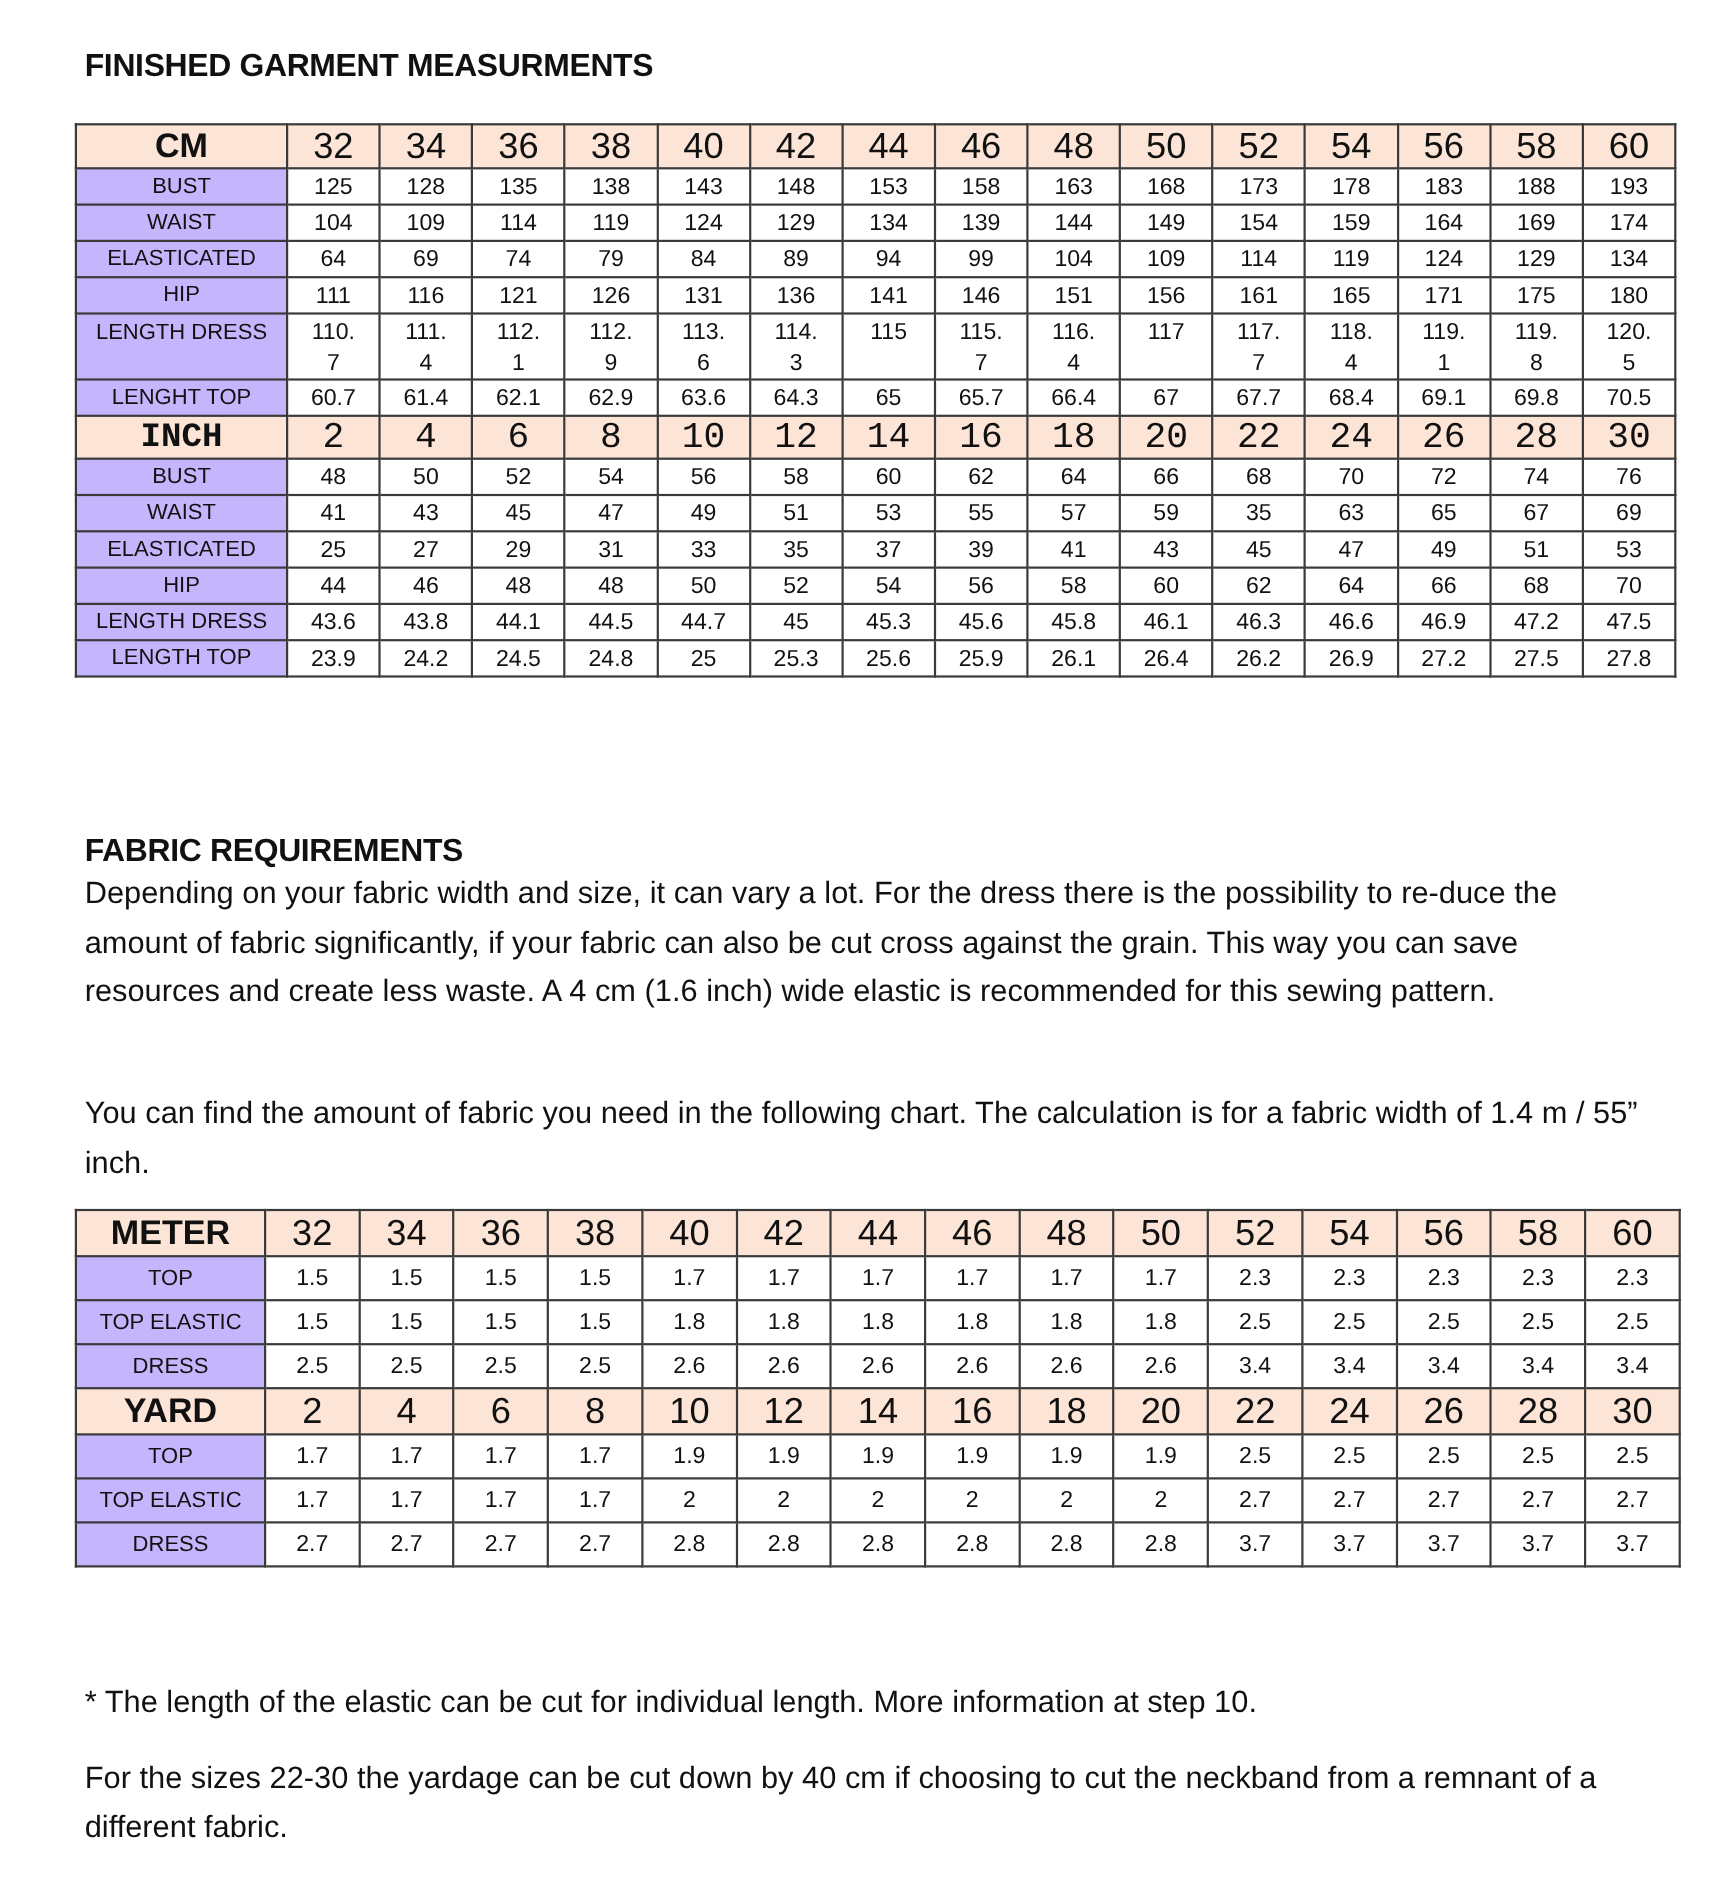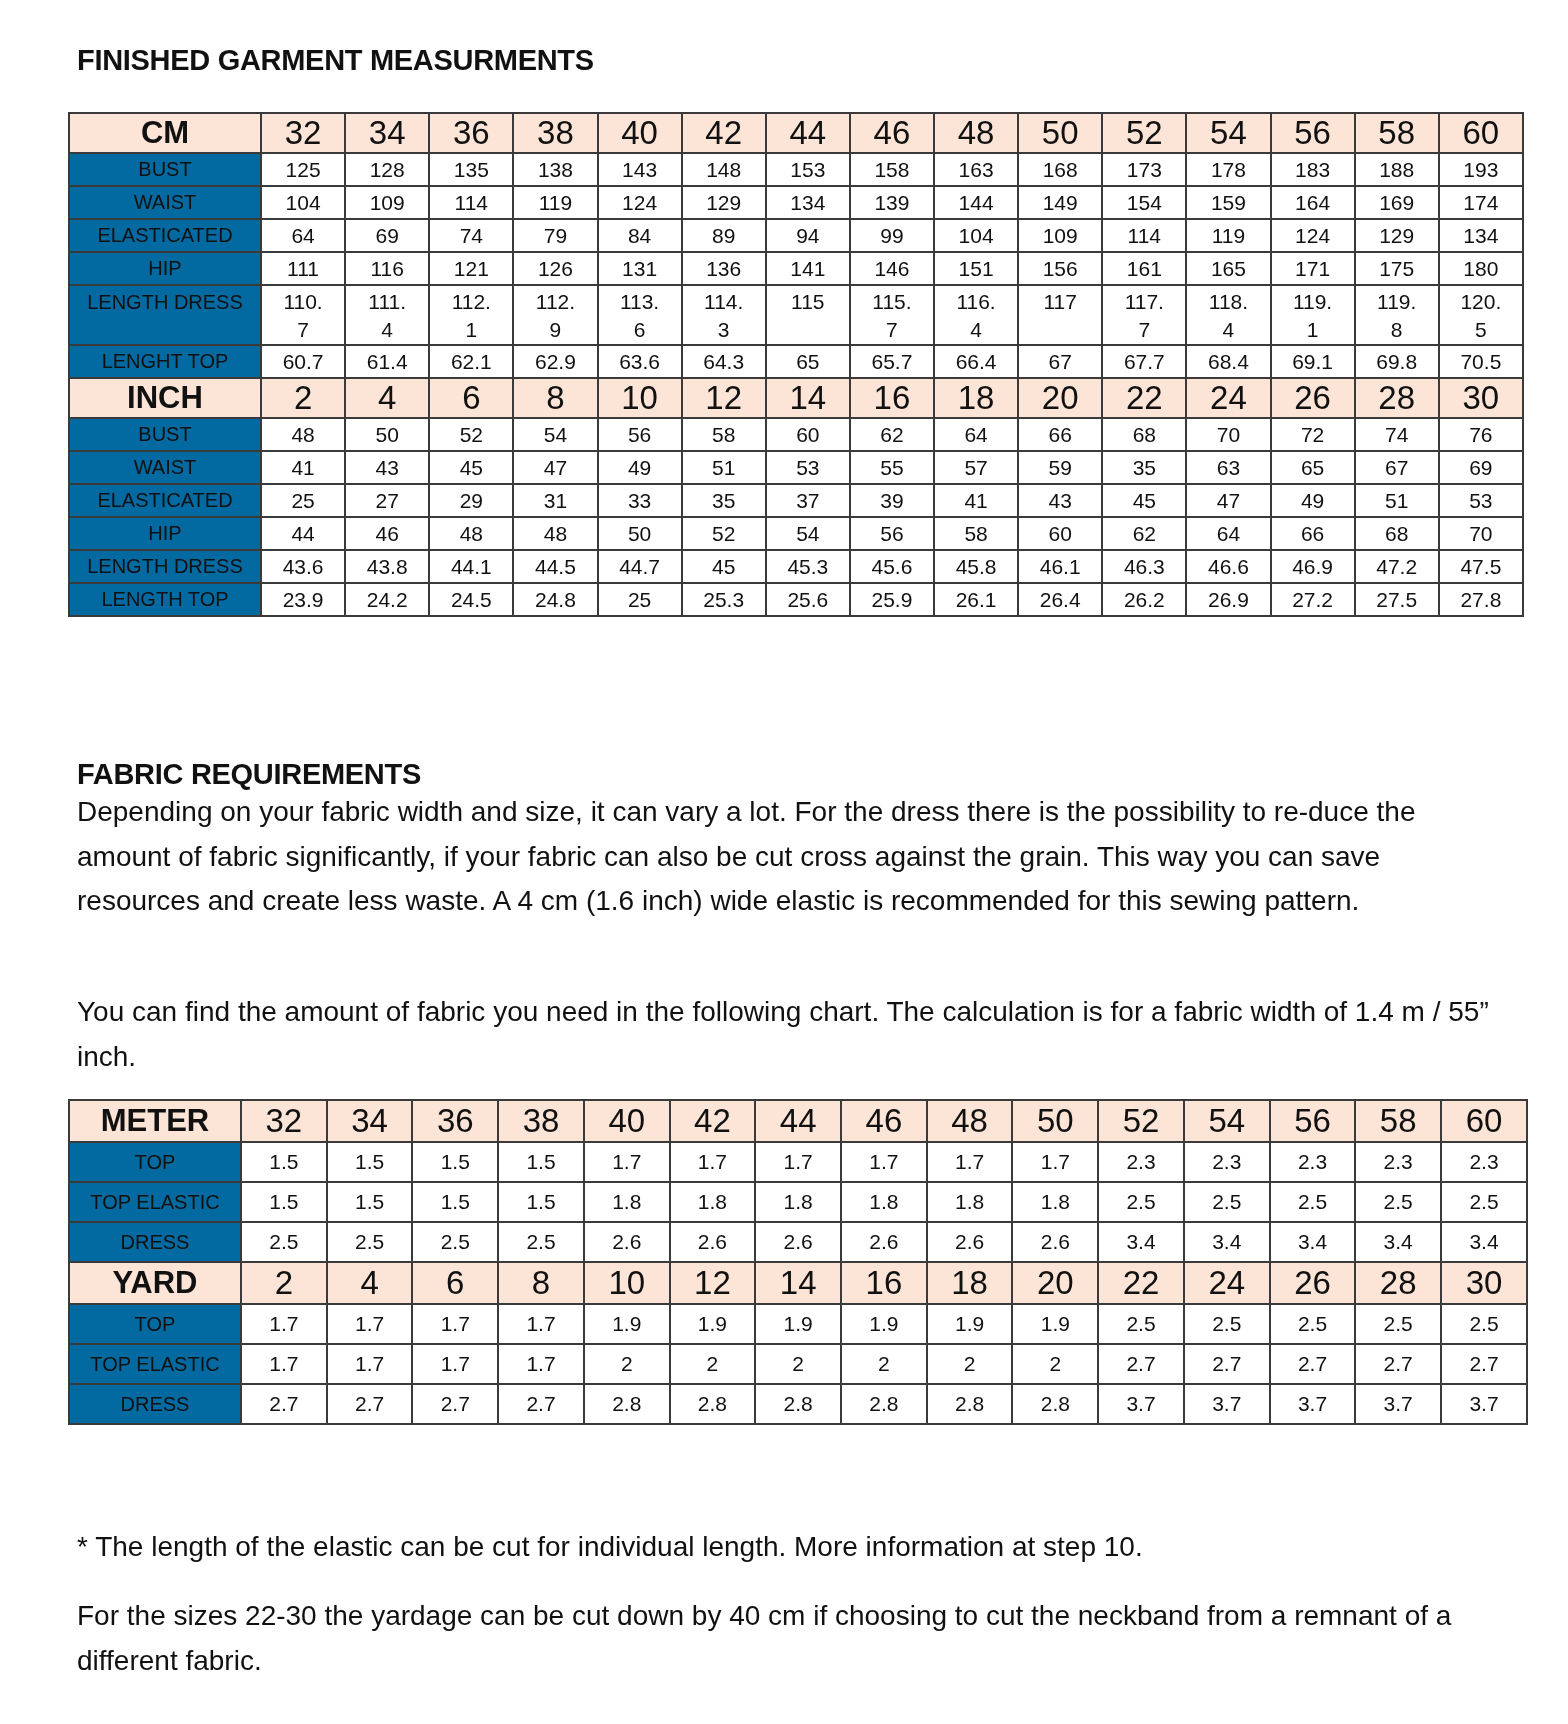--- a/index.html
+++ b/index.html
@@ -2,21 +2,21 @@
 <html><head>
 <meta charset="utf-8">
 <style>
   html, body { margin: 0; padding: 0; background: #ffffff; }
   body { width: 1568px; height: 1724px; position: relative; overflow: hidden;
          font-family: "Liberation Sans", "DejaVu Sans", sans-serif; color: #111; }
   .h1 { position: absolute; left: 77px; font-weight: bold; font-size: 29px; letter-spacing: -0.3px; }
   .para { position: absolute; left: 77px; width: 1420px; font-size: 28px; line-height: 44.5px; }
   table.grid { position: absolute; border-collapse: collapse; table-layout: fixed; margin-left: 12px; }
   table.grid td { border: 2px solid #3a3a3a; text-align: center; padding: 0; font-size: 21px; color: #111; }
-  table.grid td.lbl { background: #0369a1; font-size: 20px; }
+  table.grid td.lbl { background: #c4b5fd; font-size: 20px; }
   table.grid tr.hdr td { background: #fce4d6; font-size: 33px; }
   table.grid tr.hdr td.lbl { font-weight: bold; font-size: 31px; }
   table.grid td.wrap { line-height: 28px; vertical-align: top; padding-top: 2px; }
   #garment-table { left: 56px; top: 112px; width: 1456px; }
   #garment-table col.c0 { width: 192px; }
   #fabric-table { left: 56px; top: 1099px; width: 1460px; }
   #fabric-table col.c0 { width: 172px; }
   #fabric-table td { height: 38px; }
   #fabric-table tr.hdr td { height: 40px; }
 </style>
@@ -149,21 +149,21 @@
         <td>65</td>
         <td>65.7</td>
         <td>66.4</td>
         <td>67</td>
         <td>67.7</td>
         <td>68.4</td>
         <td>69.1</td>
         <td>69.8</td>
         <td>70.5</td>
       </tr>
-      <tr class="hdr" style="height: 39px;">
+      <tr class="hdr" style="height: 39px; font-family: Liberation Mono, monospace;">
         <td class="lbl">INCH</td>
         <td>2</td>
         <td>4</td>
         <td>6</td>
         <td>8</td>
         <td>10</td>
         <td>12</td>
         <td>14</td>
         <td>16</td>
         <td>18</td>

